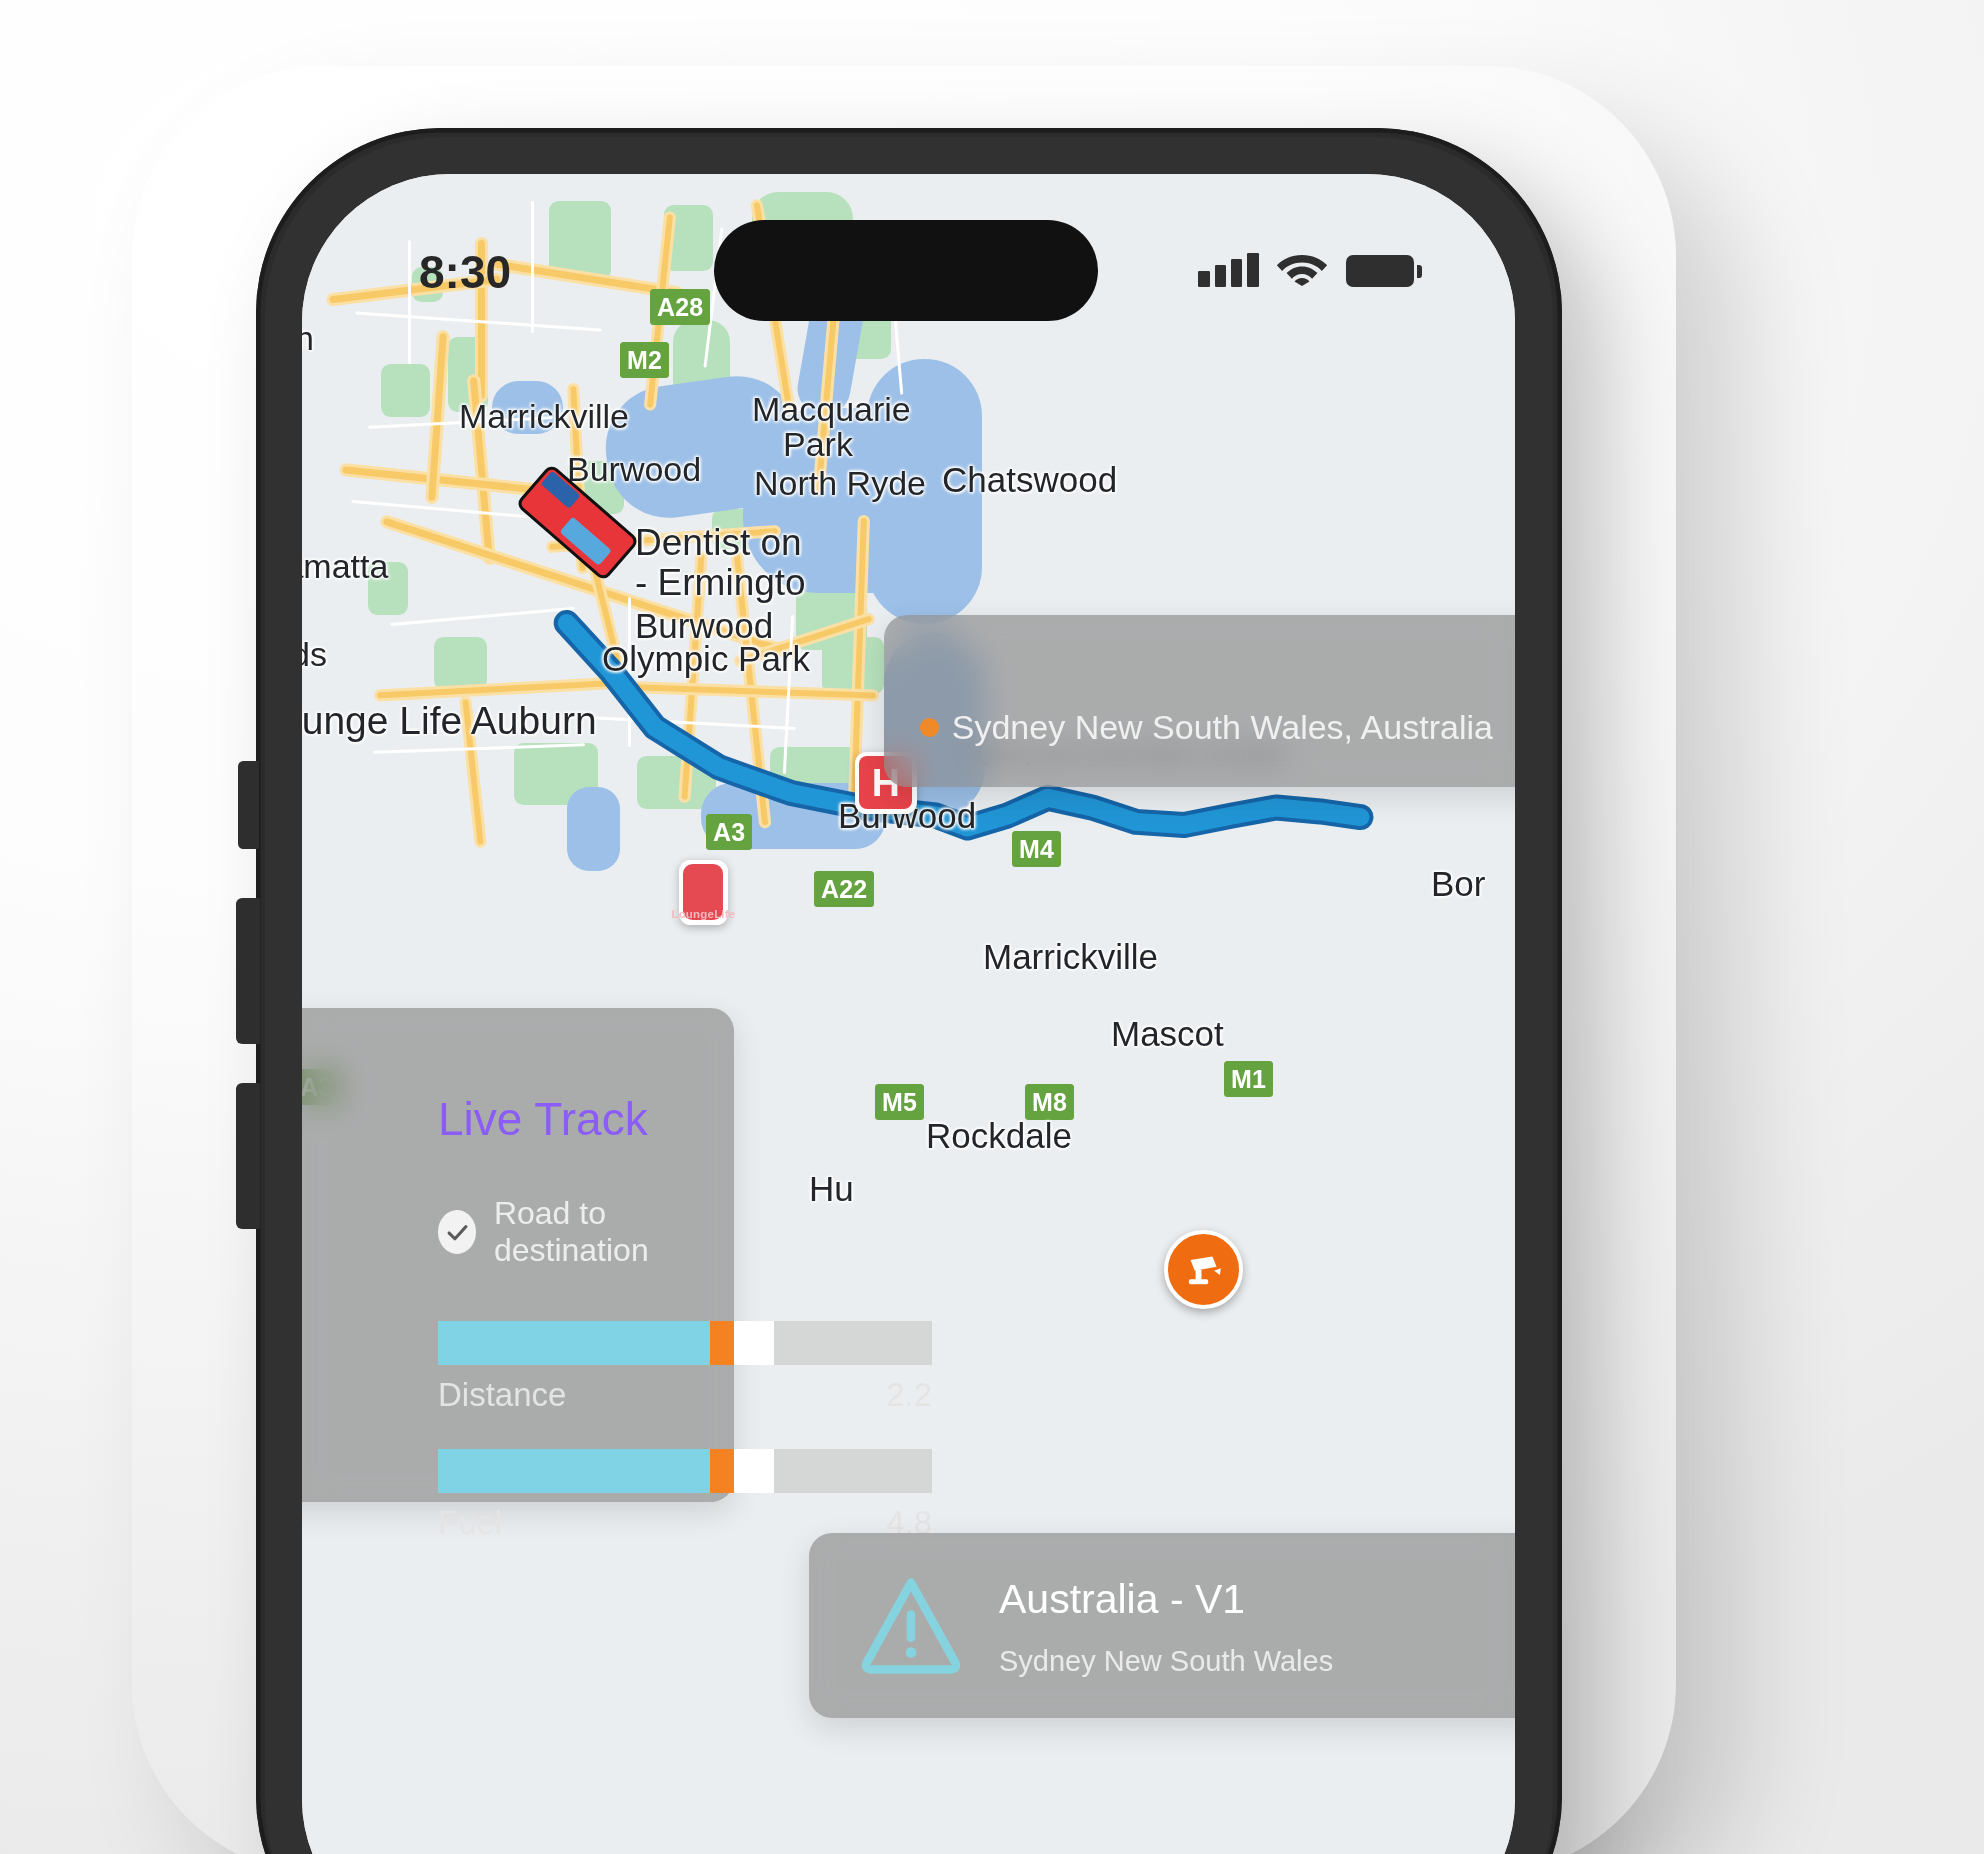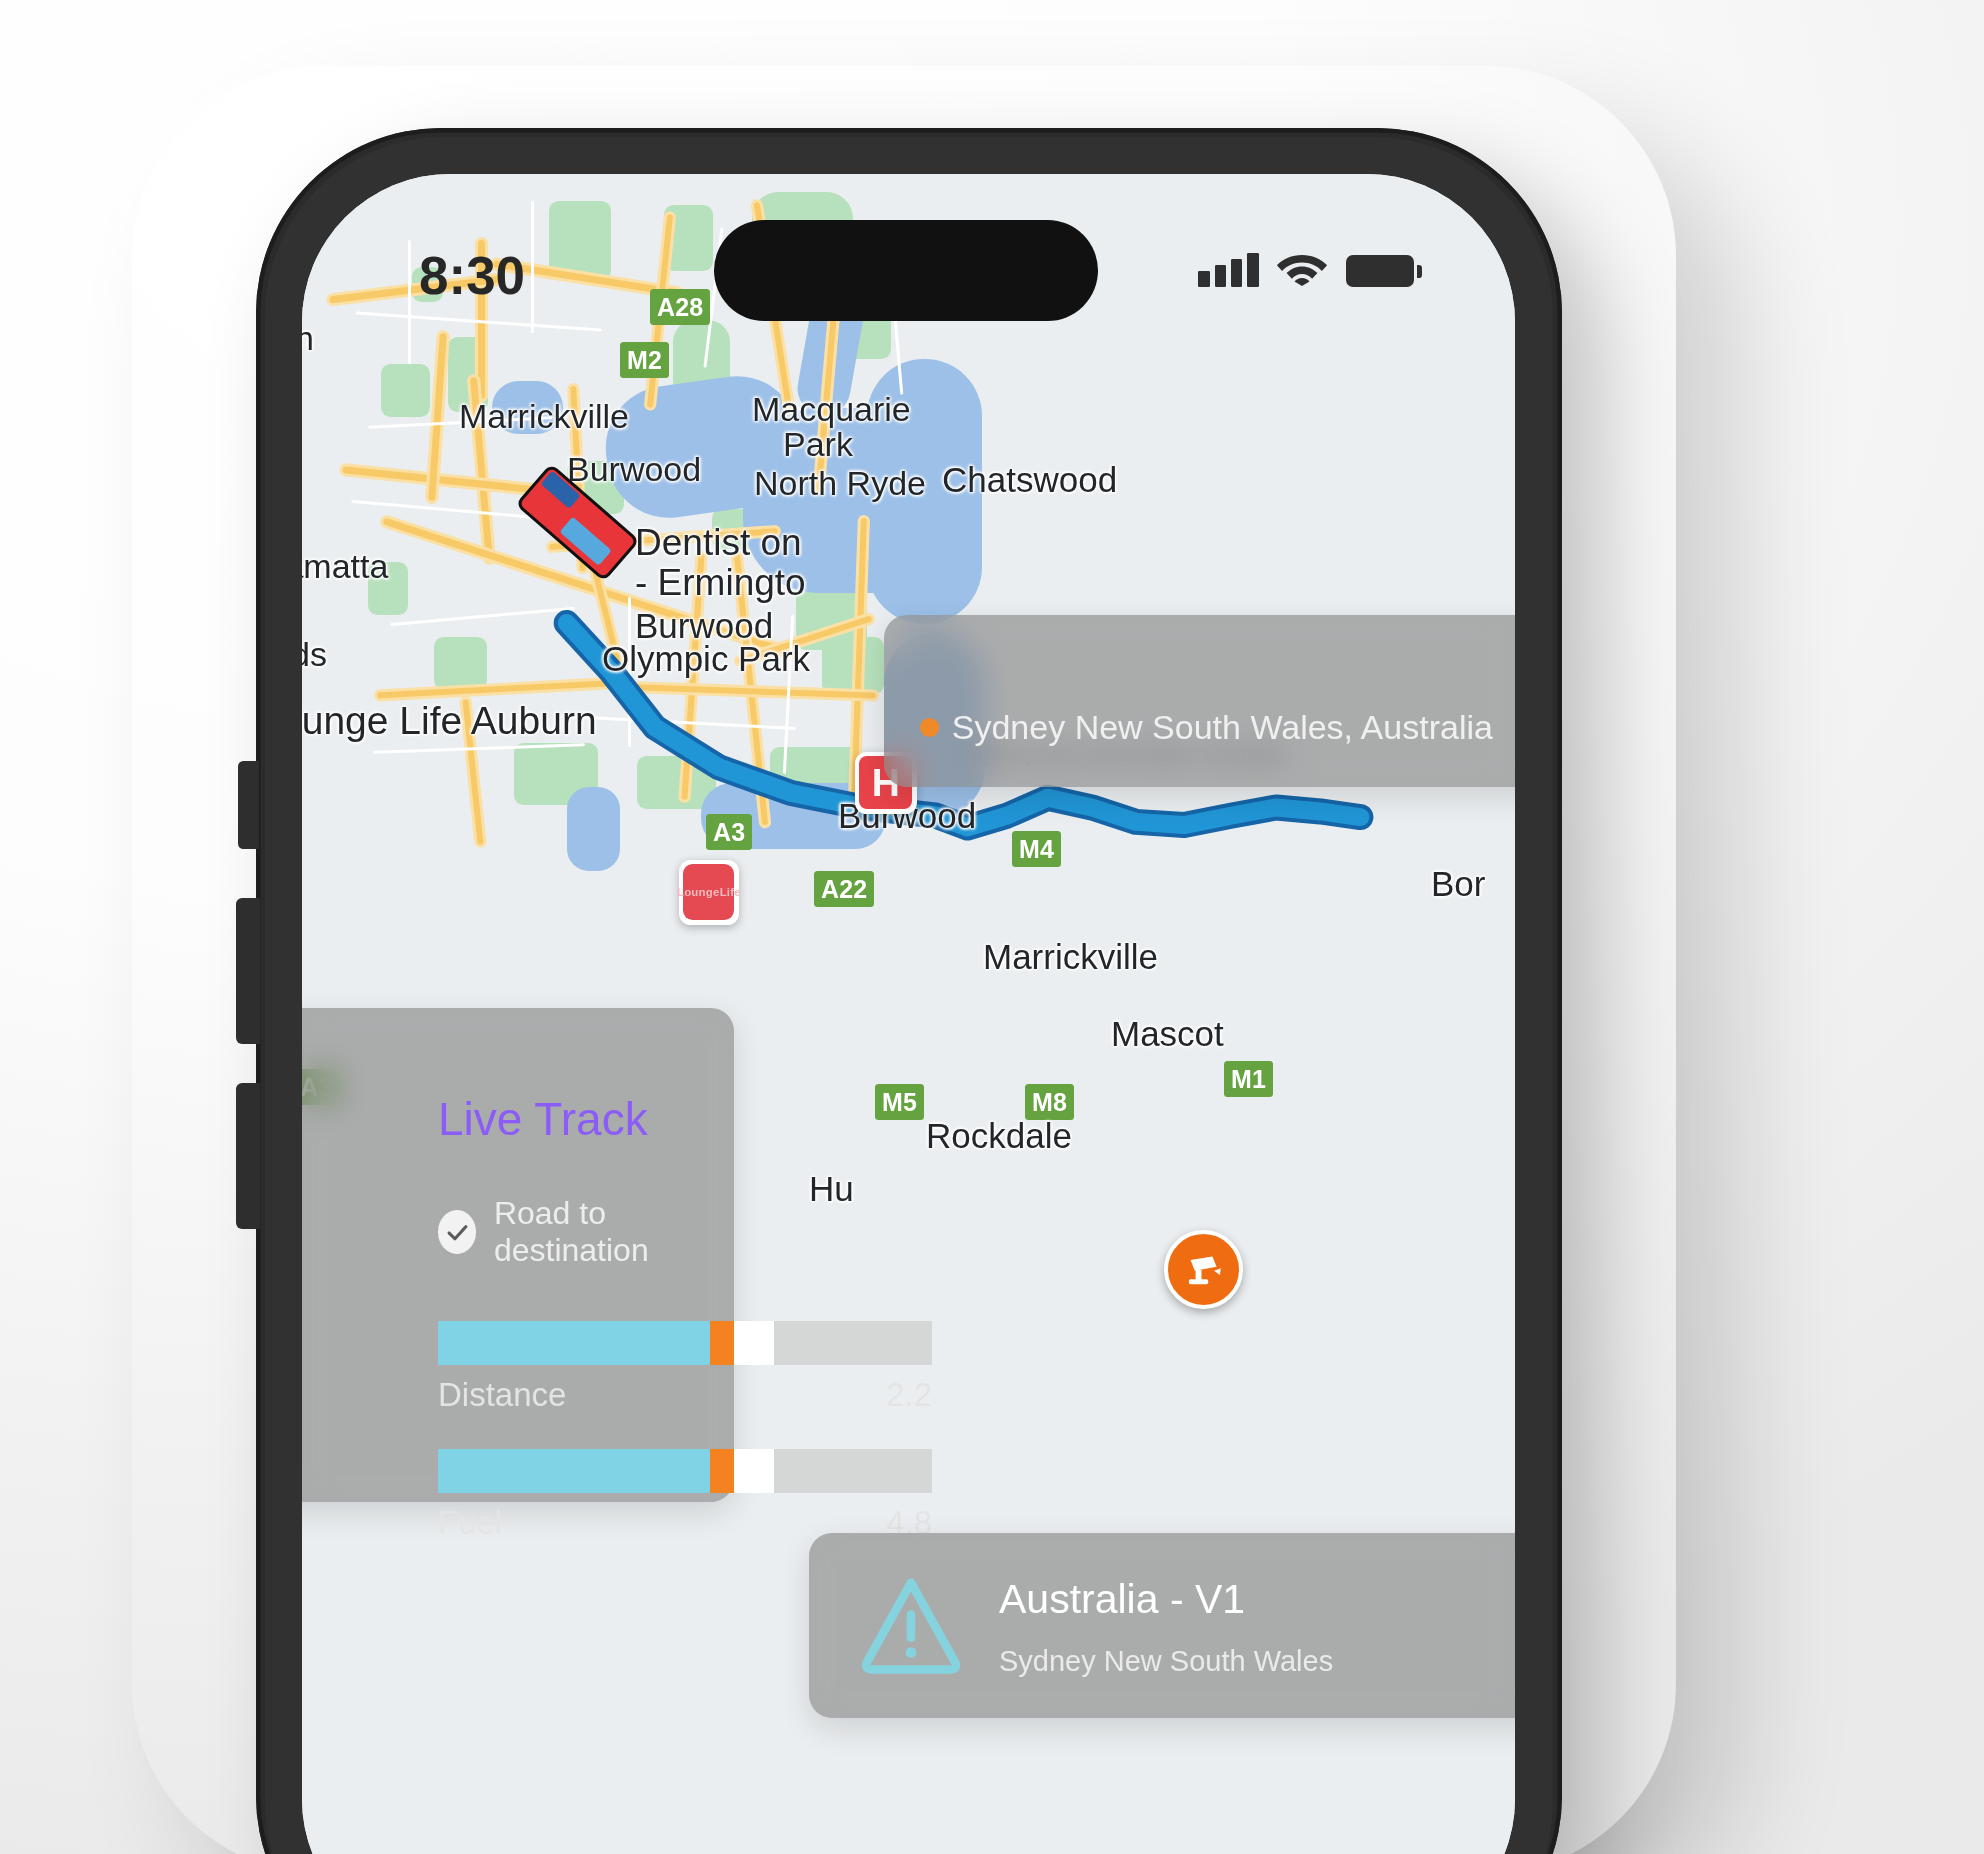--- a/index.html
+++ b/index.html
@@ -42,21 +42,21 @@
     font-size:25px;font-weight:600;display:flex;align-items:center;justify-content:center;
     padding:3.5px 7px;letter-spacing:0.2px;}
   .mlabel{position:absolute;color:#22262a;font-weight:500;white-space:nowrap;
     text-shadow:0 0 4.4px #fff,0 0 4.4px #fff,0 0 2.6px #fff,0.9px 0.9px 2.6px #fff,-0.9px -0.9px 2.6px #fff;}
 
   
   .route{position:absolute;left:0;top:0;width:1213px;height:1773px;pointer-events:none;}
 
   
   .statusbar{position:absolute;left:0;top:0;width:1213px;height:146px;}
-  .clock{position:absolute;left:117px;top:71px;font-size:53px;font-weight:600;color:#272727;}
+  .clock{position:absolute;left:117px;top:71px;font-size:46px;font-weight:600;color:#272727;}
   .island{position:absolute;left:412px;top:46px;width:384px;height:101px;
     background:#111;border-radius:51px;}
   .sb-icons{position:absolute;right:101px;top:73px;display:flex;align-items:flex-end;gap:17.6px;}
   .sig{display:flex;align-items:flex-end;gap:4.9px;height:34px;}
   .sig i{display:block;width:11.5px;background:#2f2f2f;border-radius:1.3px;}
   .sig i:nth-child(1){height:16px;}
   .sig i:nth-child(2){height:22px;}
   .sig i:nth-child(3){height:28px;}
   .sig i:nth-child(4){height:34px;}
   .batt{width:68px;height:32px;border-radius:7px;background:#2f2f2f;position:relative;}
@@ -96,22 +96,22 @@
   
   .vc{left:507px;top:1359px;width:741px;height:185px;border-radius:23px;}
   .vc-icon{position:absolute;left:49px;top:39px;width:106px;height:106px;}
   .vc-title{position:absolute;left:190px;top:43px;font-size:41px;color:#fff;font-weight:400;}
   .vc-sub{position:absolute;left:190px;top:112px;font-size:29px;color:#eaeaea;font-weight:400;}
   .poi{position:absolute;background:#fff;border-radius:11.5px;padding:4.4px;
     box-shadow:0 2.6px 8px rgba(0,0,0,.25);}
   .poi-in{width:53px;height:53px;border-radius:8px;background:#e8434a;
     display:flex;align-items:center;justify-content:center;color:#fff;
     font-size:39px;font-weight:700;}
-  .brand-in{width:51px;height:56px;border-radius:9.7px;background:#e54a52;
-    display:flex;align-items:center;justify-content:center;}
+  .brand-in{width:40px;height:56px;border-radius:9.7px;background:#e54a52;
+    display:flex;align-items:flex-end;justify-content:center;}
   .brand-in span{color:#f4b9bd;font-size:11.5px;font-weight:700;letter-spacing:0.2px;}
   .cam{position:absolute;width:71px;height:71px;border-radius:50%;background:#ef6c10;
     border:4px solid #fff;display:flex;align-items:center;justify-content:center;
     box-shadow:0 3.5px 9.7px rgba(0,0,0,.3);}
   .cam svg{width:42px;height:42px;}
   .vehicle{position:absolute;width:119px;height:57px;transform:rotate(41deg);}
 </style>
 </head>
 <body>
 

